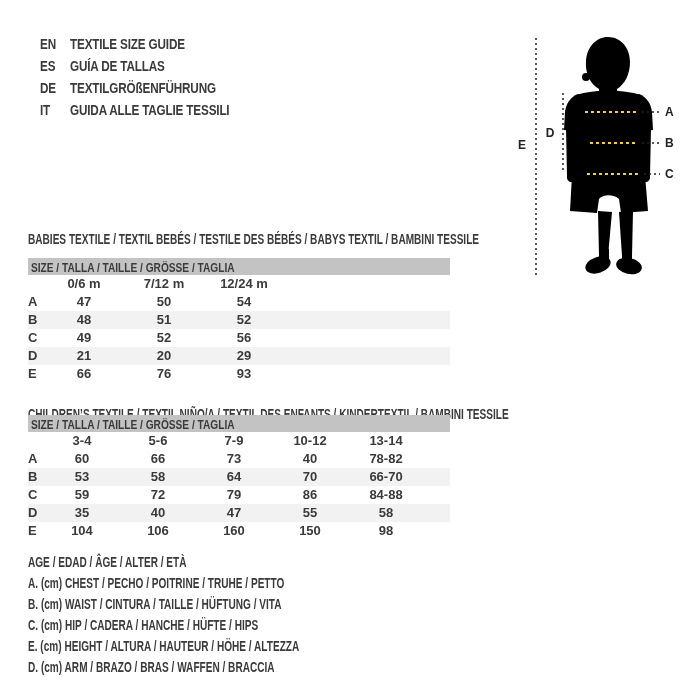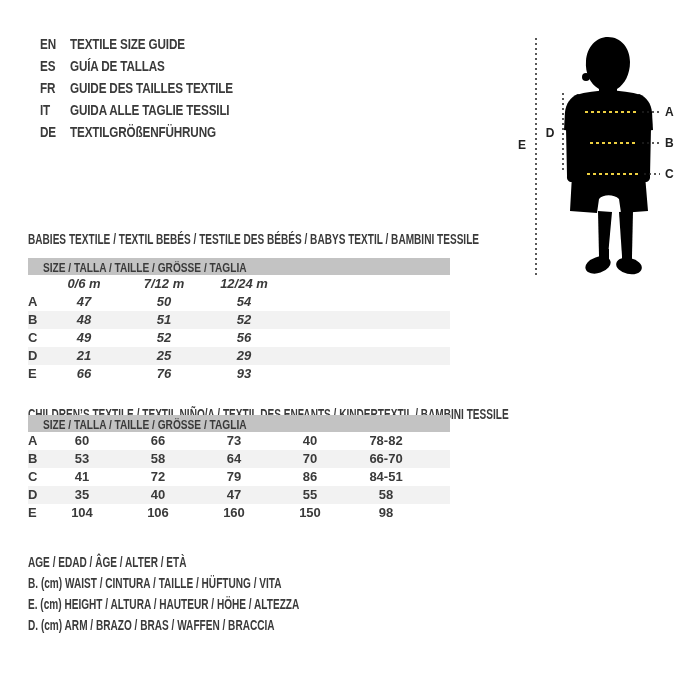--- a/index.html
+++ b/index.html
@@ -17,25 +17,25 @@
   
   .lang-list { left:28px; top:33px; }
   .lang-row { height:22px; line-height:22px; display:flex;padding-left:12px; }
   .lang-code { width:30px; }
 
   
   .sec-title { left:28px; height:16px; line-height:16px; }
 
   
   .size-table { left:28px; width:422px; }
-  .band { height:17px; line-height:17px; background:#c3c3c3; padding-left:15px; }
+  .band { height:17px; line-height:17px; background:#c3c3c3; padding-left:3px; }
   .t-row { display:flex; height:18px; line-height:18px; font-size:13px; }
   .row-label { display:inline-block; width:16px; text-align:left; }
   .col-h, .cell { display:inline-block; text-align:center; }
-  .babies .col-h, .babies .cell { width:80px;font-style:italic; }
+  .babies .col-h, .babies .cell { width:80px; }
   .children .col-h, .children .cell { width:76px; }
   .cells { display:flex; }
   .rows > div:nth-child(even) { background:#f2f2f2; }
 
   
   .legend { left:28px; top:551px;text-decoration:underline; }
   .legend-row { height:21px; line-height:21px; }
 
   
   .figure-wrap { left:500px; top:28px; width:185px; height:255px; }
@@ -48,33 +48,29 @@
     <div class="lang-row">
       <span class="lang-code cx s15">EN</span>
       <span class="cx s15">TEXTILE SIZE GUIDE</span>
     </div>
 
     <div class="lang-row">
       <span class="lang-code cx s15">ES</span>
       <span class="cx s15">GUÍA DE TALLAS</span>
     </div>
 
-    <div class="lang-row">
-      <span class="lang-code cx s15">FR</span>
-      <span class="cx s15">GUIDE DES TAILLES TEXTILE</span>
+
+    <div class="lang-row">
+      <span class="lang-code cx s15">DE</span>
+      <span class="cx s15">TEXTILGRÖßENFÜHRUNG</span>
     </div>
 
     <div class="lang-row">
       <span class="lang-code cx s15">IT</span>
       <span class="cx s15">GUIDA ALLE TAGLIE TESSILI</span>
-    </div>
-
-    <div class="lang-row">
-      <span class="lang-code cx s15">DE</span>
-      <span class="cx s15">TEXTILGRÖßENFÜHRUNG</span>
     </div>
   </div>
 
 <svg class="abs figure-wrap" viewBox="0 0 185 255" width="185" height="255" xmlns="http://www.w3.org/2000/svg" font-family="Liberation Sans, sans-serif" font-weight="bold">
 
   <line x1="36" y1="10" x2="36" y2="250" stroke="#222" stroke-width="1.5" stroke-dasharray="2 3"></line>
   <text x="22" y="121" font-size="12" fill="#222" text-anchor="middle">E</text>
 
   <line x1="63" y1="65" x2="63" y2="144" stroke="#222" stroke-width="1.5" stroke-dasharray="2 3"></line>
   <text x="50" y="109" font-size="12" fill="#222" text-anchor="middle">D</text>
@@ -152,21 +148,21 @@
           <span class="cell">49</span>
           <span class="cell">52</span>
           <span class="cell">56</span>
         </span>
       </div>
 
       <div class="t-row">
         <span class="row-label">D</span>
         <span class="cells">
           <span class="cell">21</span>
-          <span class="cell">25</span>
+          <span class="cell">20</span>
           <span class="cell">29</span>
         </span>
       </div>
 
       <div class="t-row">
         <span class="row-label">E</span>
         <span class="cells">
           <span class="cell">66</span>
           <span class="cell">76</span>
           <span class="cell">93</span>
@@ -176,20 +172,33 @@
 </div>
 
 <div class="abs sec-title" style="top:406px;">
   <span class="cx s14">CHILDREN’S TEXTILE / TEXTIL NIÑO/A / TEXTIL DES ENFANTS / KINDERTEXTIL / BAMBINI TESSILE</span>
 </div>
 
 <div class="abs size-table children" style="top:415px;">
   <div class="band">
     <span class="cx bandtxt">SIZE / TALLA / TAILLE / GRÖSSE / TAGLIA</span>
   </div>
+  <div class="t-row">
+    <span class="row-label"></span>
+
+      <span class="col-h">3-4</span>
+
+      <span class="col-h">5-6</span>
+
+      <span class="col-h">7-9</span>
+
+      <span class="col-h">10-12</span>
+
+      <span class="col-h">13-14</span>
+    </div>
   <div class="rows">
 
       <div class="t-row">
         <span class="row-label">A</span>
         <span class="cells">
           <span class="cell">60</span>
           <span class="cell">66</span>
           <span class="cell">73</span>
           <span class="cell">40</span>
           <span class="cell">78-82</span>
@@ -203,25 +212,25 @@
           <span class="cell">58</span>
           <span class="cell">64</span>
           <span class="cell">70</span>
           <span class="cell">66-70</span>
         </span>
       </div>
 
       <div class="t-row">
         <span class="row-label">C</span>
         <span class="cells">
-          <span class="cell">41</span>
+          <span class="cell">59</span>
           <span class="cell">72</span>
           <span class="cell">79</span>
           <span class="cell">86</span>
-          <span class="cell">84-51</span>
+          <span class="cell">84-88</span>
         </span>
       </div>
 
       <div class="t-row">
         <span class="row-label">D</span>
         <span class="cells">
           <span class="cell">35</span>
           <span class="cell">40</span>
           <span class="cell">47</span>
           <span class="cell">55</span>
@@ -241,25 +250,31 @@
       </div>
     </div>
 </div>
 
 <div class="abs legend">
 
     <div class="legend-row">
       <span class="cx s14">AGE / EDAD / ÂGE / ALTER / ETÀ</span>
     </div>
 
+    <div class="legend-row">
+      <span class="cx s14">A. (cm) CHEST / PECHO / POITRINE / TRUHE / PETTO</span>
+    </div>
 
     <div class="legend-row">
       <span class="cx s14">B. (cm) WAIST / CINTURA / TAILLE / HÜFTUNG / VITA</span>
     </div>
 
+    <div class="legend-row">
+      <span class="cx s14">C. (cm) HIP / CADERA / HANCHE / HÜFTE / HIPS</span>
+    </div>
 
     <div class="legend-row">
       <span class="cx s14">E. (cm) HEIGHT / ALTURA / HAUTEUR / HÖHE / ALTEZZA</span>
     </div>
 
     <div class="legend-row">
       <span class="cx s14">D. (cm) ARM / BRAZO / BRAS / WAFFEN / BRACCIA</span>
     </div>
   </div>
 

